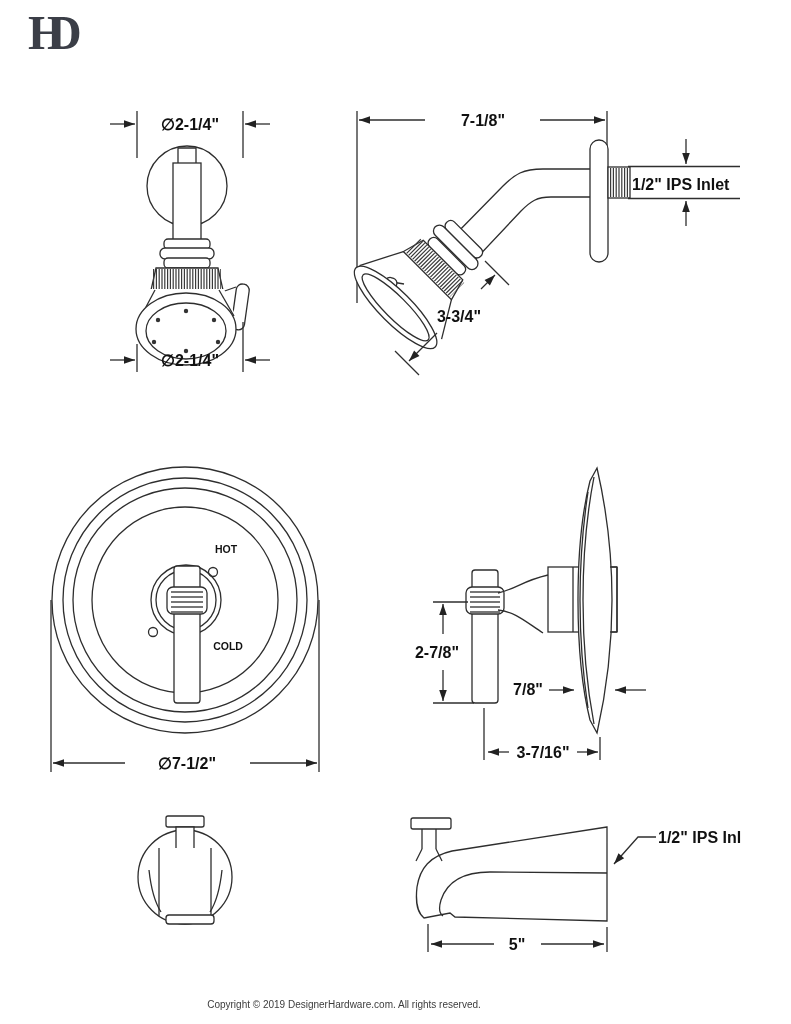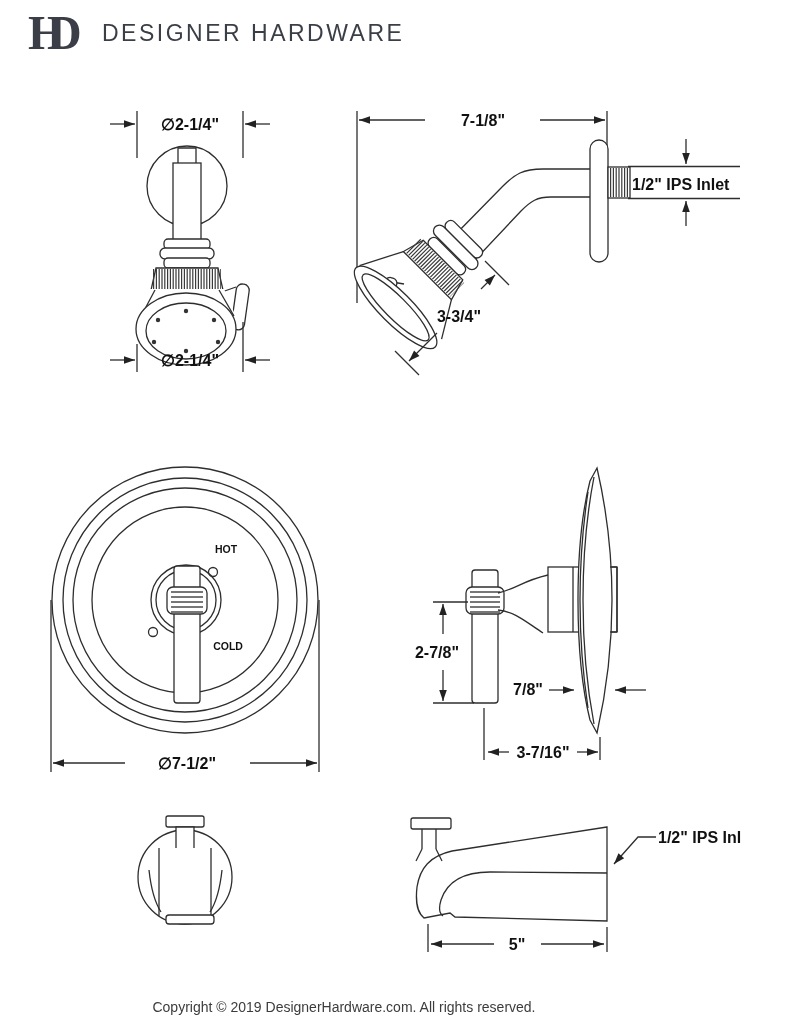--- a/index.html
+++ b/index.html
@@ -7,41 +7,40 @@
         font-family:"Liberation Sans",sans-serif;}
   .header{position:absolute;left:28px;top:6px;display:flex;align-items:center;height:54px;}
   .logo{position:relative;width:66px;height:52px;}
   .logo span{position:absolute;font-family:"Liberation Serif",serif;font-weight:bold;
              font-size:48px;line-height:52px;color:#3b3e47;}
   .logo .lh{left:0;top:0;}
   .logo .ld{left:19px;top:0;}
   .brand{margin-left:8px;font-size:23px;letter-spacing:2.5px;color:#3a3e46;font-weight:400;}
   .drawing{position:absolute;left:0;top:0;}
   .footer{position:absolute;left:0;top:999px;width:688px;text-align:center;
-          font-size:14px;color:#3c3c3c;}
+          font-size:10px;color:#3c3c3c;}
   
   .ln{stroke:#2e2e2e;stroke-width:1.3;fill:none;}
   .fw{stroke:#2e2e2e;stroke-width:1.3;fill:#ffffff;}
   .fwn{fill:#ffffff;stroke:none;}
   .knurl{stroke:#3a3a3a;fill:none;stroke-dasharray:1.2 1.6;}
   .dot{fill:#333;stroke:none;}
   .dim{font-family:"Liberation Sans",sans-serif;font-weight:bold;font-size:16px;fill:#111;}
   .dimsm{font-family:"Liberation Sans",sans-serif;font-weight:bold;font-size:10.5px;fill:#111;}
 </style>
 </head>
 <body>
 
 <div class="page">
 
   <div class="header">
     <div class="logo">
       <span class="lh">H</span>
       <span class="ld">D</span>
     </div>
-    <div class="brand">DESIGNER HARDWARE</div>
   </div>
 
   <svg class="drawing" width="791" height="1024" viewBox="0 0 791 1024">
     <defs>
       <marker id="ah" markerUnits="userSpaceOnUse" markerWidth="14" markerHeight="10" refX="12.5" refY="5" orient="auto">
         <path d="M1.5,1.2 L12.5,5 L1.5,8.8 Z" fill="#222"></path>
       </marker>
     </defs>
 
     <g>

